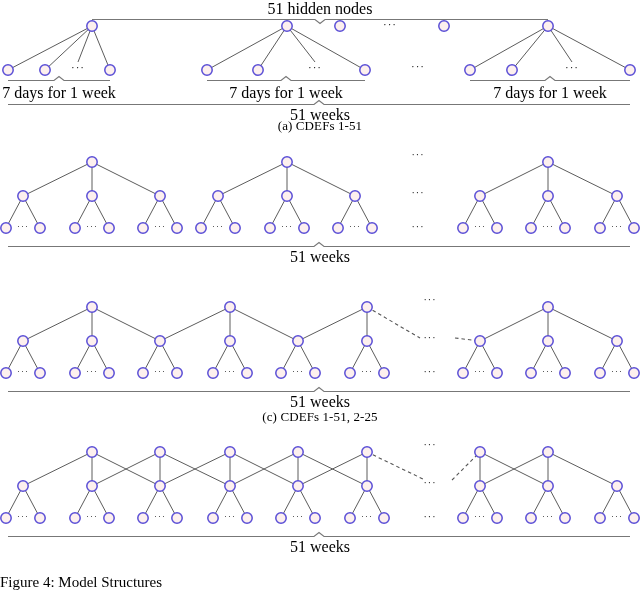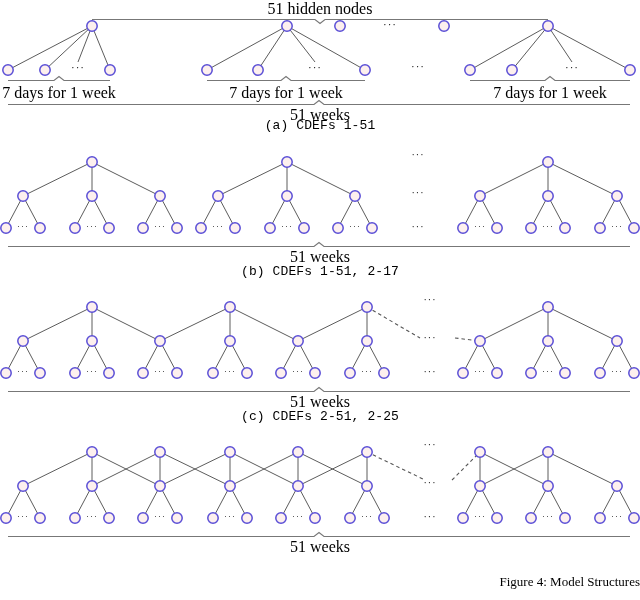--- a/index.html
+++ b/index.html
@@ -23,30 +23,30 @@
   .panel-svg {
     display: block;
     width: 640px;
   }
   .caption {
     position: absolute;
     left: 0;
     width: 640px;
     text-align: center;
     font-size: 13px;
-    font-family: Liberation Mono, monospace;
+    font-family: Liberation Serif, serif;
     color: #000;
     letter-spacing: 0.1px;
   }
   .figure-title {
     position: absolute;
     left: 0;
     width: 640px;
-    text-align: right;
-    font-size: 13px;
+    text-align: left;
+    font-size: 15px;
     color: #000;
   }
   .label-text {
     font-family: "Liberation Serif", "DejaVu Serif", serif;
     fill: #000;
   }
   .dots {
     font-family: "Liberation Serif", "DejaVu Serif", serif;
     fill: #000;
     letter-spacing: 1px;
@@ -329,18 +329,17 @@
       <circle cx="634" cy="518" r="5.2" fill="#fdf0ee" stroke="#5b4fd6" stroke-width="1.5"></circle>
       <text x="617" y="519" text-anchor="middle" font-size="9" class="dots">···</text>
       <text x="430" y="448" text-anchor="middle" font-size="10" class="dots">···</text>
       <text x="430" y="486" text-anchor="middle" font-size="10" class="dots">···</text>
       <text x="430" y="520" text-anchor="middle" font-size="10" class="dots">···</text>
       <path d="M 8 536.525 L 314 536.525 L 319 532.5 L 324 536.525 L 630 536.525" fill="none" stroke="#777777" stroke-width="1.1"></path>
       <text x="320" y="552" text-anchor="middle" font-size="16" class="label-text">51 weeks</text>
     </svg>
 
   <div class="caption" id="caption-a" style="top: 118px;">(a) CDEFs 1-51</div>
-  <div class="caption" id="caption-b" style="top: 264px;">(b) CDEFs 1-51, 2-17</div>
-  <div class="caption" id="caption-c" style="top: 409px;">(c) CDEFs 2-51, 2-25</div>
+  <div class="caption" id="caption-c" style="top: 409px;">(c) CDEFs 1-51, 2-25</div>
 
   <div class="figure-title" id="figure-title" style="top: 574px;">Figure 4: Model Structures</div>
 
 </div>
 
 </body></html>

